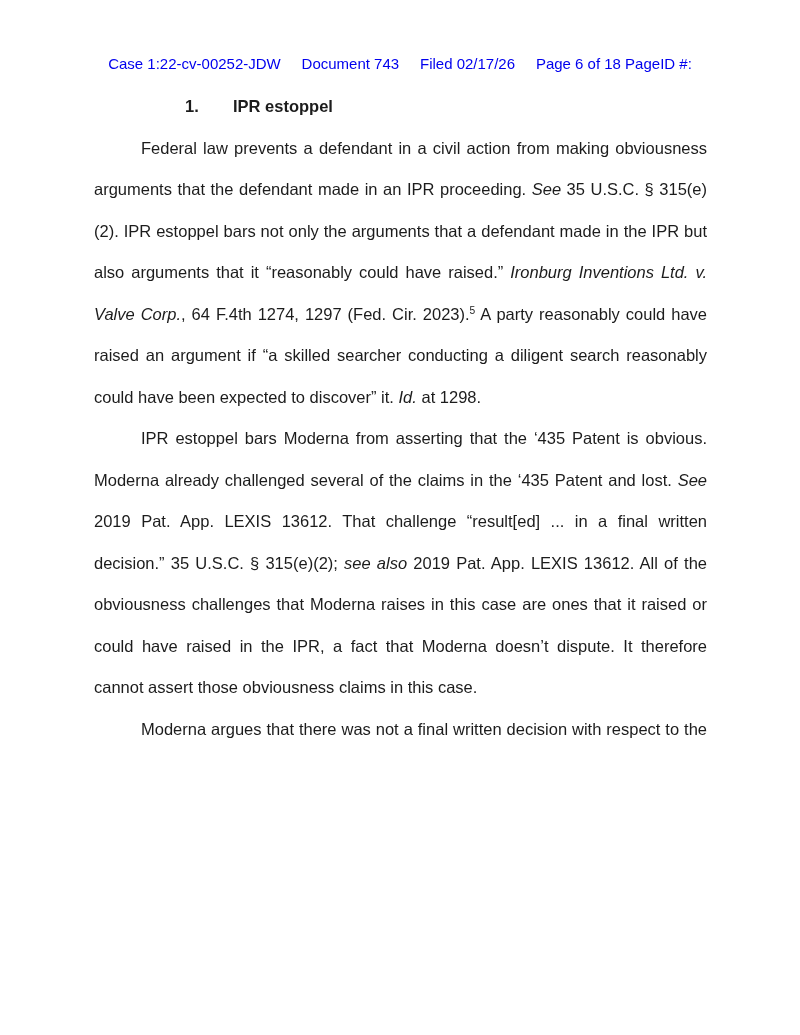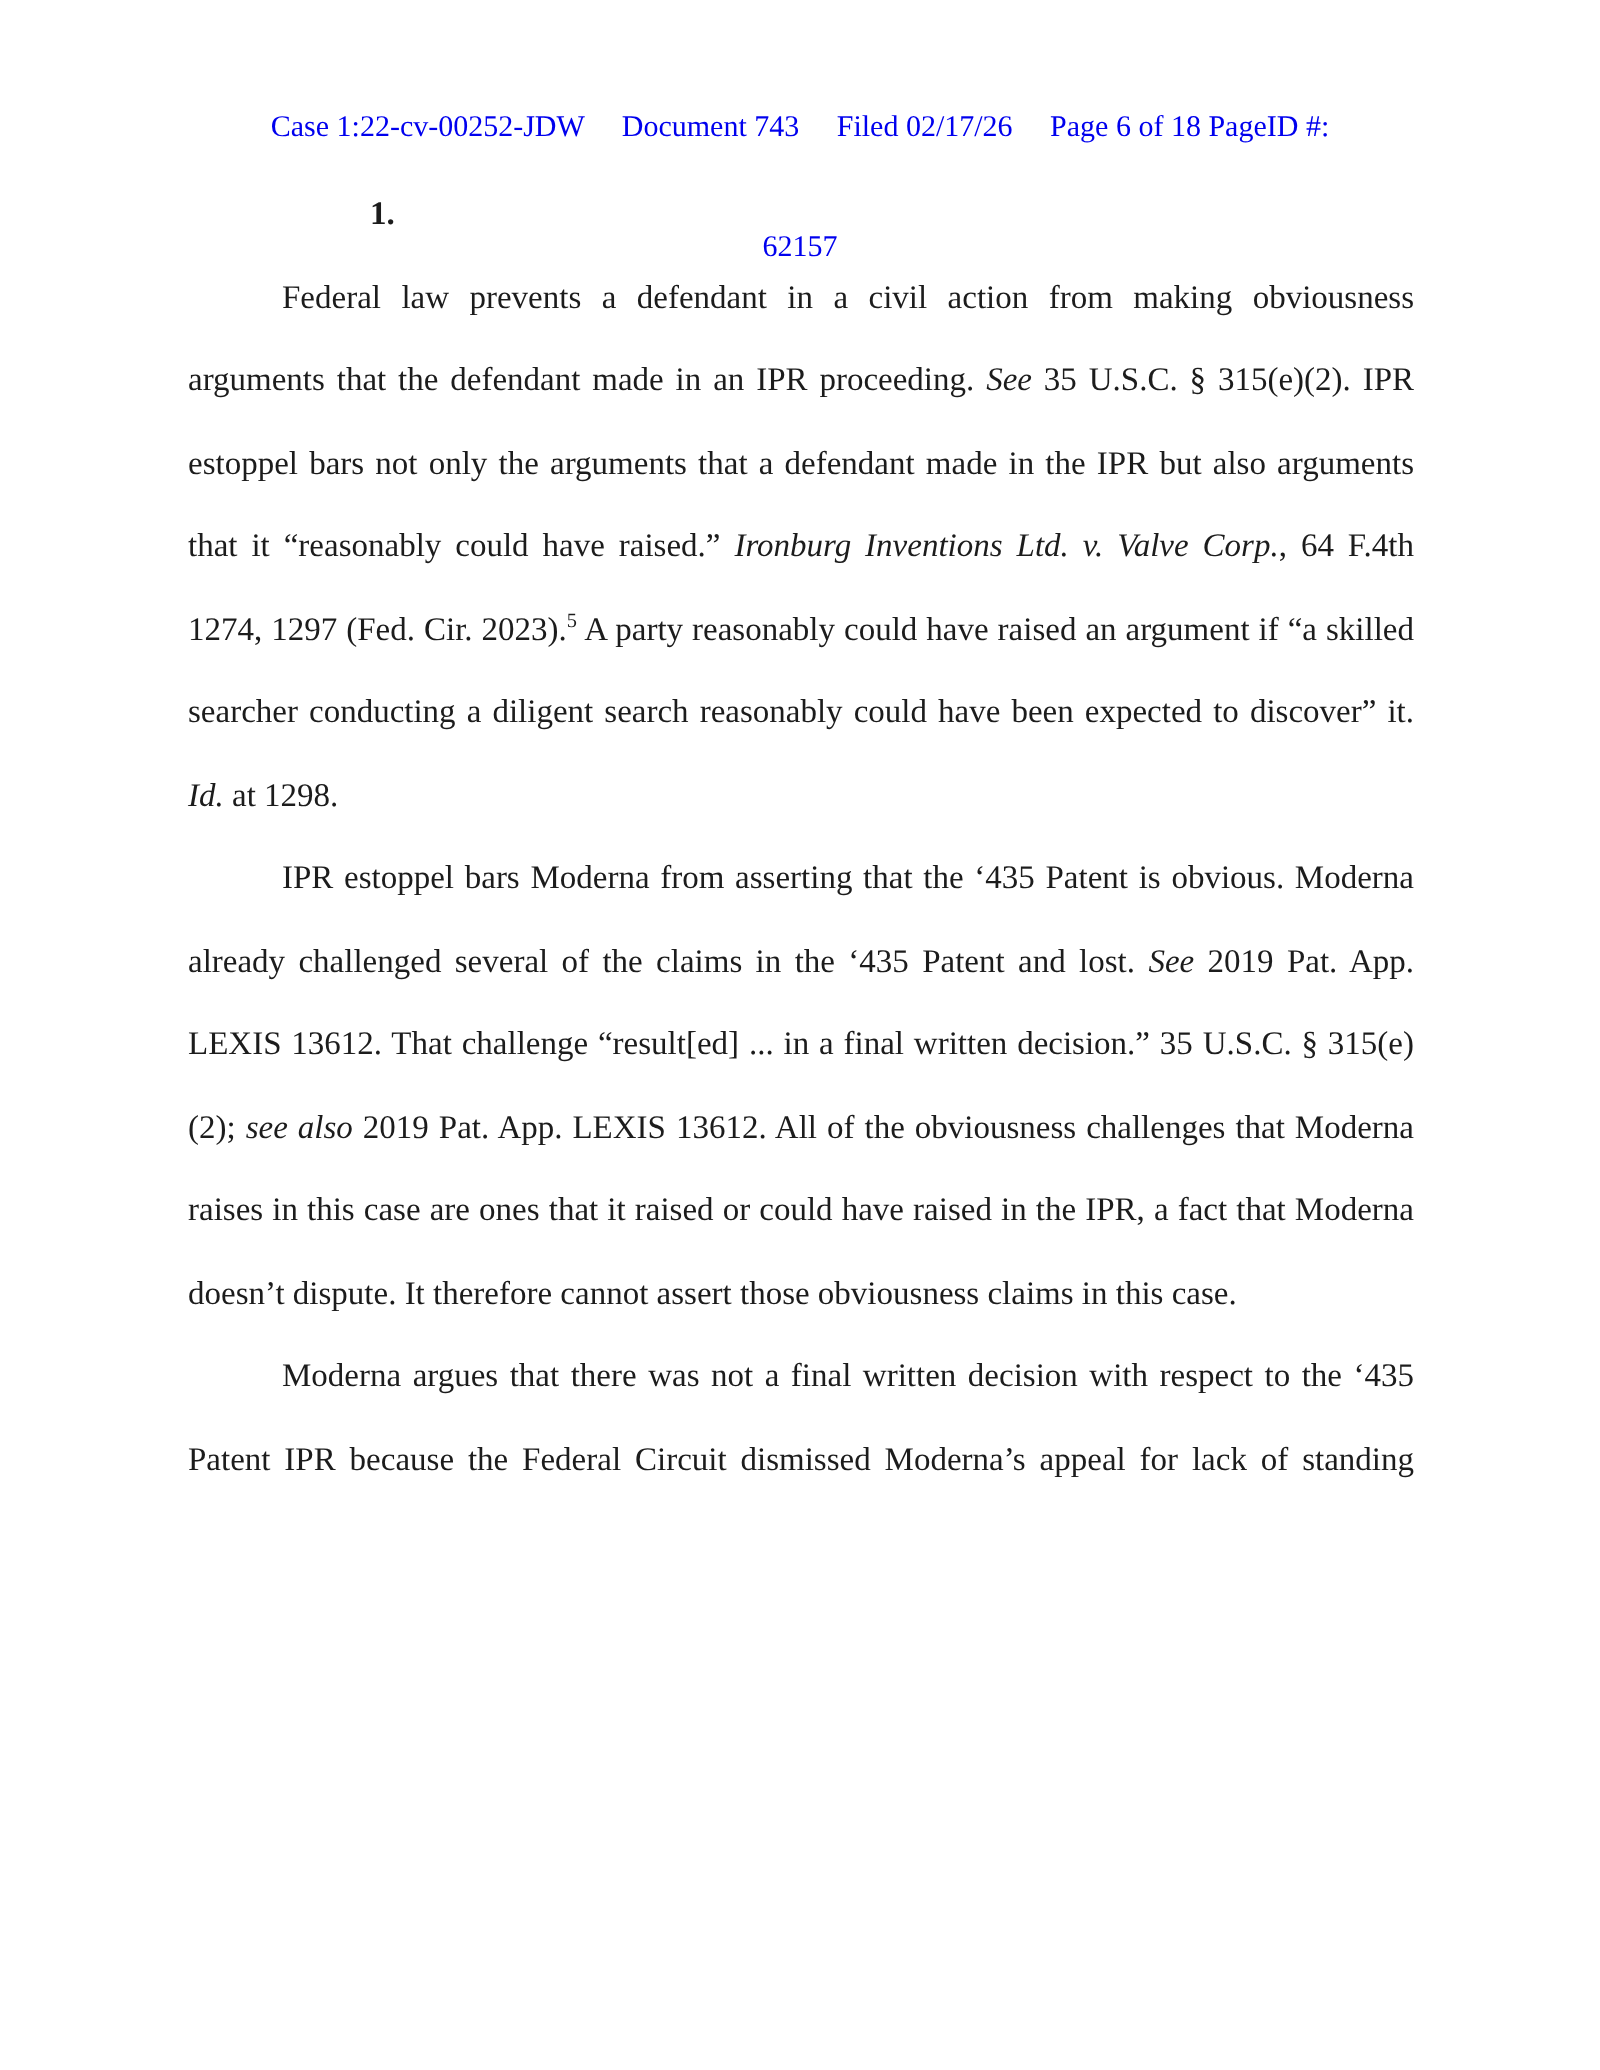--- a/index.html
+++ b/index.html
@@ -1,20 +1,20 @@
 <!DOCTYPE html>
 <html><head>
 <meta charset="utf-8">
 <style>
   html,body{margin:0;padding:0;background:#ffffff;}
   .page{
     position:relative;
     width:800px;height:743px;
     background:#ffffff;
-    font-family:Liberation Serif, serif;
+    font-family:Liberation Sans, sans-serif;
     color:#1c1c1c;
     overflow:hidden;
   }
   .case-header{
     position:absolute;top:14px;left:40px;right:40px;
     text-align:center;
     color:#0000EE;
     font-size:15px;line-height:20px;
     white-space:pre-wrap;
   }
@@ -55,26 +55,26 @@
     background:#8a8a8a;
   }
 </style>
 </head>
 <body>
 
 <div class="page">
 
   <header class="case-header">
     <div>Case 1:22-cv-00252-JDW     Document 743     Filed 02/17/26     Page 6 of 18 PageID #:</div>
-    <div>62157</div>
   </header>
 
   <main class="doc-body">
     <h2 class="heading">
       <span class="num">1.</span>
+      <span>IPR estoppel</span>
     </h2>
     <p class="para"><span>Federal law prevents a defendant in a civil action from making obviousness arguments that the defendant made in an IPR proceeding. </span><span class="it">See</span><span> 35 U.S.C. § 315(e)(2). IPR estoppel bars not only the arguments that a defendant made in the IPR but also arguments that it “reasonably could have raised.” </span><span class="it">Ironburg Inventions Ltd. v. Valve Corp.</span><span>, 64 F.4th 1274, 1297 (Fed. Cir. 2023).</span><sup>5</sup><span> A party reasonably could have raised an argument if “a skilled searcher conducting a diligent search reasonably could have been expected to discover” it. </span><span class="it">Id.</span><span> at 1298.</span></p>
     <p class="para"><span>IPR estoppel bars Moderna from asserting that the ‘435 Patent is obvious. Moderna already challenged several of the claims in the ‘435 Patent and lost. </span><span class="it">See</span><span> 2019 Pat. App. LEXIS 13612. That challenge “result[ed] ... in a final written decision.” 35 U.S.C. § 315(e)(2); </span><span class="it">see also</span><span> 2019 Pat. App. LEXIS 13612. All of the obviousness challenges that Moderna raises in this case are ones that it raised or could have raised in the IPR, a fact that Moderna doesn’t dispute. It therefore cannot assert those obviousness claims in this case.</span></p>
     <p class="para continues"><span>Moderna argues that there was not a final written decision with respect to the ‘435 Patent IPR because the Federal Circuit dismissed Moderna’s appeal for lack of standing rather than affirming the PTAB’s decision. But the statutory text does not support Moderna’s position. Section 315(e)(2) triggers statutory estoppel if a party asserting</span></p>
   </main>
 
   <div class="fn-rule"></div>
 
 
   <div class="page-number">6</div>

